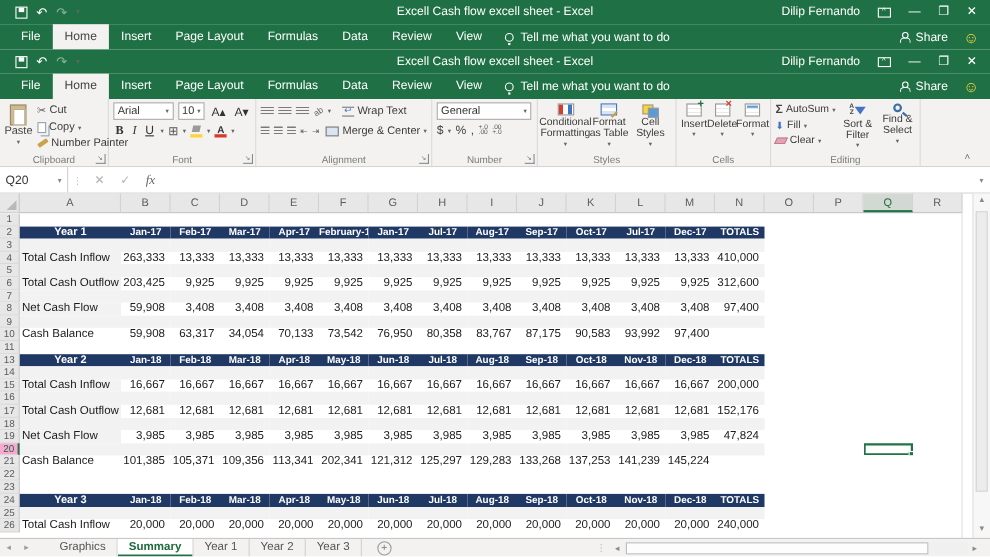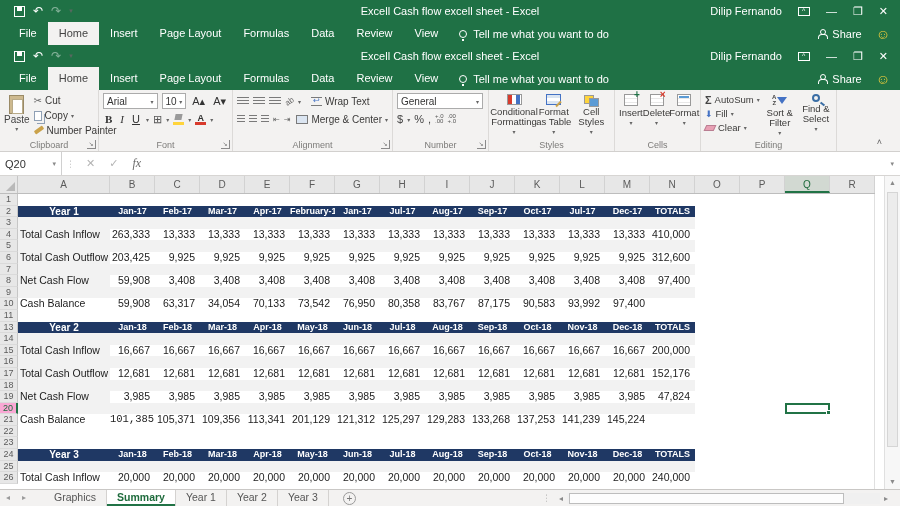--- a/index.html
+++ b/index.html
@@ -855,25 +855,25 @@
       <div class="cell" style="width: 45px;"></div>
       <div class="cell" style="width: 45px;"></div>
       <div class="cell sel" style="width: 45px;">
         <span class="handle"></span>
       </div>
       <div class="cell" style="width: 45px;"></div>
     </div>
     <div class="grow">
       <div class="rh">21</div>
       <div class="cell lbl" style="width: 92px;">Cash Balance</div>
-      <div class="cell num" style="width: 45px; font-family: Liberation Mono, monospace;">101,385</div>
+      <div class="cell num" style="width: 45px;">101,385</div>
       <div class="cell num" style="width: 45px;">105,371</div>
       <div class="cell num" style="width: 45px;">109,356</div>
       <div class="cell num" style="width: 45px;">113,341</div>
-      <div class="cell num" style="width: 45px;">201,129</div>
+      <div class="cell num" style="width: 45px;">202,341</div>
       <div class="cell num" style="width: 45px;">121,312</div>
       <div class="cell num" style="width: 45px;">125,297</div>
       <div class="cell num" style="width: 45px;">129,283</div>
       <div class="cell num" style="width: 45px;">133,268</div>
       <div class="cell num" style="width: 45px;">137,253</div>
       <div class="cell num" style="width: 45px;">141,239</div>
       <div class="cell num" style="width: 45px;">145,224</div>
       <div class="cell" style="width: 45px;"></div>
       <div class="cell" style="width: 45px;"></div>
       <div class="cell" style="width: 45px;"></div>

